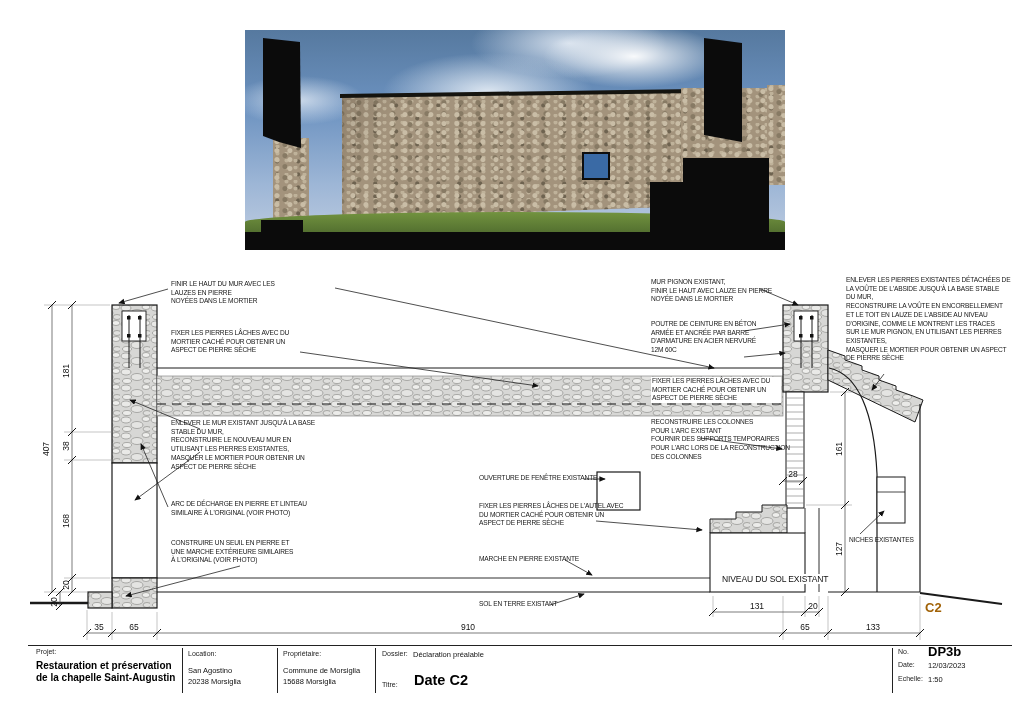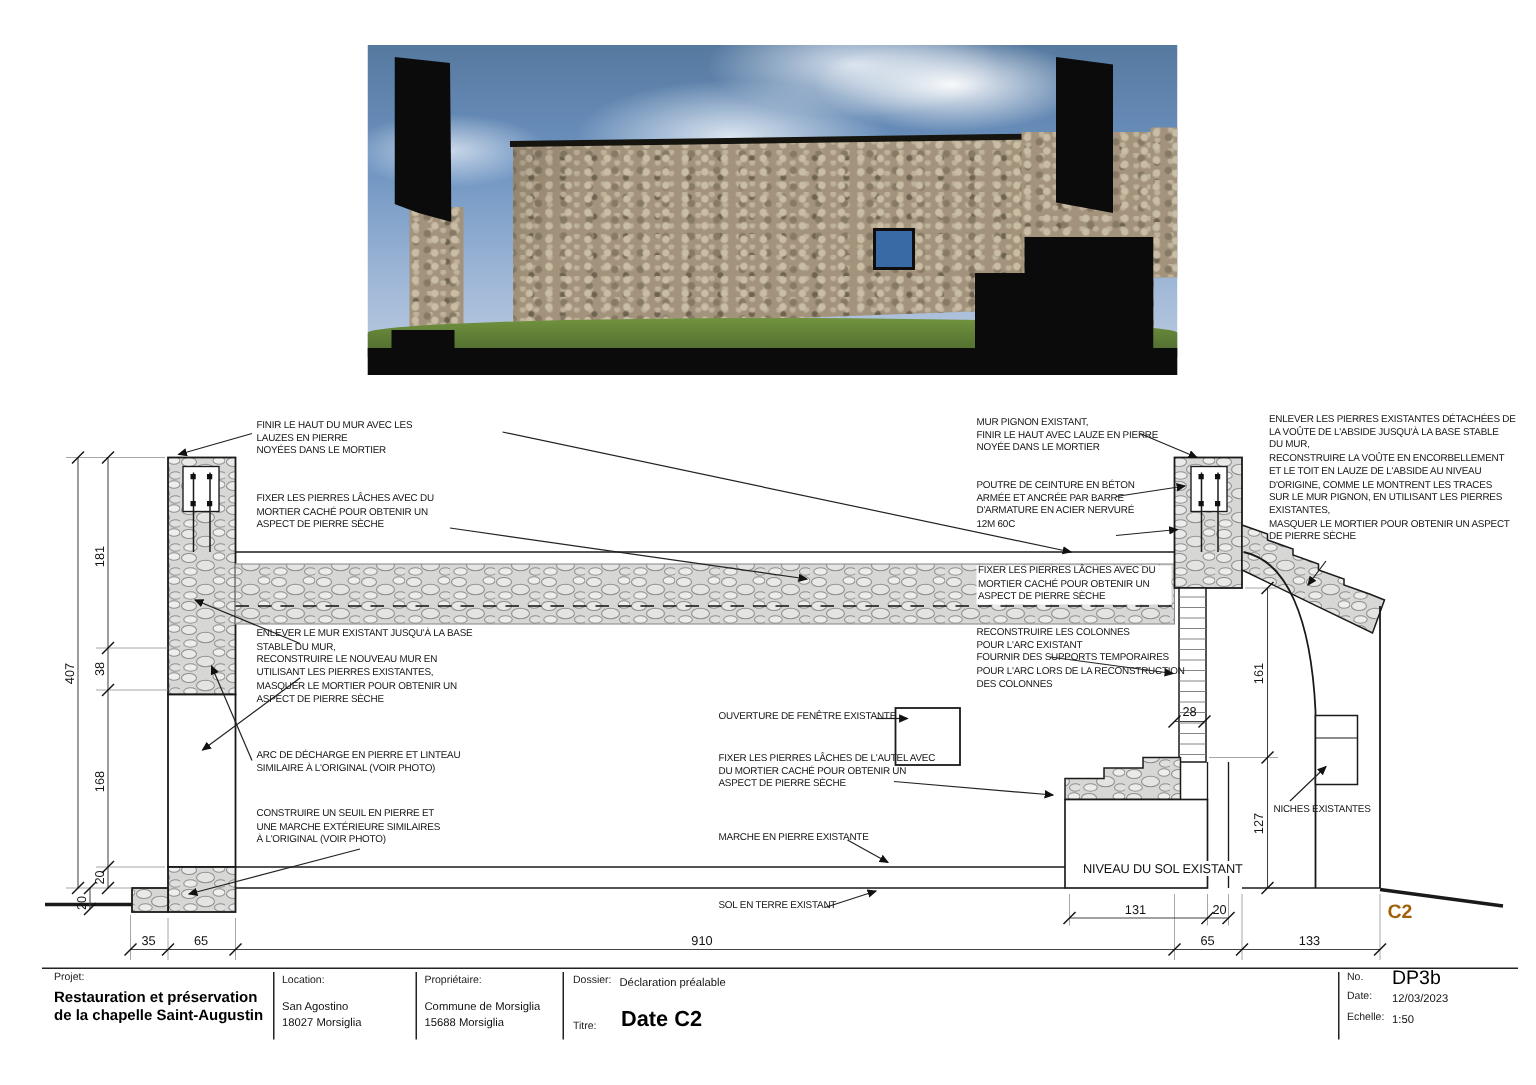--- a/index.html
+++ b/index.html
@@ -50,21 +50,21 @@
   svg text{font-family:"Liberation Sans",sans-serif;font-size:8.5px;fill:#111;}
 
   
   .tb{position:absolute;z-index:5;}
   .tb-top{left:28px;top:645px;width:984px;height:1px;background:#222;}
   .tb-v{top:648px;height:45px;width:1px;background:#222;}
   .tb-label{font-size:7px;color:#222;}
   .tb-text{font-size:7.5px;line-height:1.5;white-space:pre-line;color:#111;}
   .tb-projet{font-size:10px;font-weight:bold;line-height:1.18;white-space:pre-line;color:#000;}
   .tb-titre{font-size:14.5px;font-weight:bold;color:#000;}
-  .tb-no{font-size:13px;font-weight:normal;color:#000;}
+  .tb-no{font-size:13px;font-weight:bold;color:#000;}
 </style>
 </head>
 <body>
 
 <div class="photo">
   <div class="sky"></div>
   <div class="pillar-left stone-tex"></div>
   <div class="black-left"></div>
   <div class="main-wall stone-tex"></div>
   <div class="wall-shade"></div>
@@ -317,21 +317,21 @@
 <div class="tb tb-v" style="left:277px"></div>
 <div class="tb tb-v" style="left:375px"></div>
 <div class="tb tb-v" style="left:892px"></div>
 
 <div class="tb tb-label" style="left:36px;top:648px">Projet:</div>
 <div class="tb tb-projet" style="left:36px;top:660px">Restauration et préservation
 de la chapelle Saint-Augustin</div>
 
 <div class="tb tb-label" style="left:188px;top:650px">Location:</div>
 <div class="tb tb-text" style="left:188px;top:665px">San Agostino
-18027 Morsiglia</div>
+20238 Morsiglia</div>
 
 <div class="tb tb-label" style="left:283px;top:650px">Propriétaire:</div>
 <div class="tb tb-text" style="left:283px;top:665px">Commune de Morsiglia
 15688 Morsiglia</div>
 
 <div class="tb tb-label" style="left:382px;top:650px">Dossier:</div>
 <div class="tb tb-text" style="left:413px;top:649px">Déclaration préalable</div>
 <div class="tb tb-label" style="left:382px;top:681px">Titre:</div>
 <div class="tb tb-titre" style="left:414px;top:672px">Date C2</div>
 

